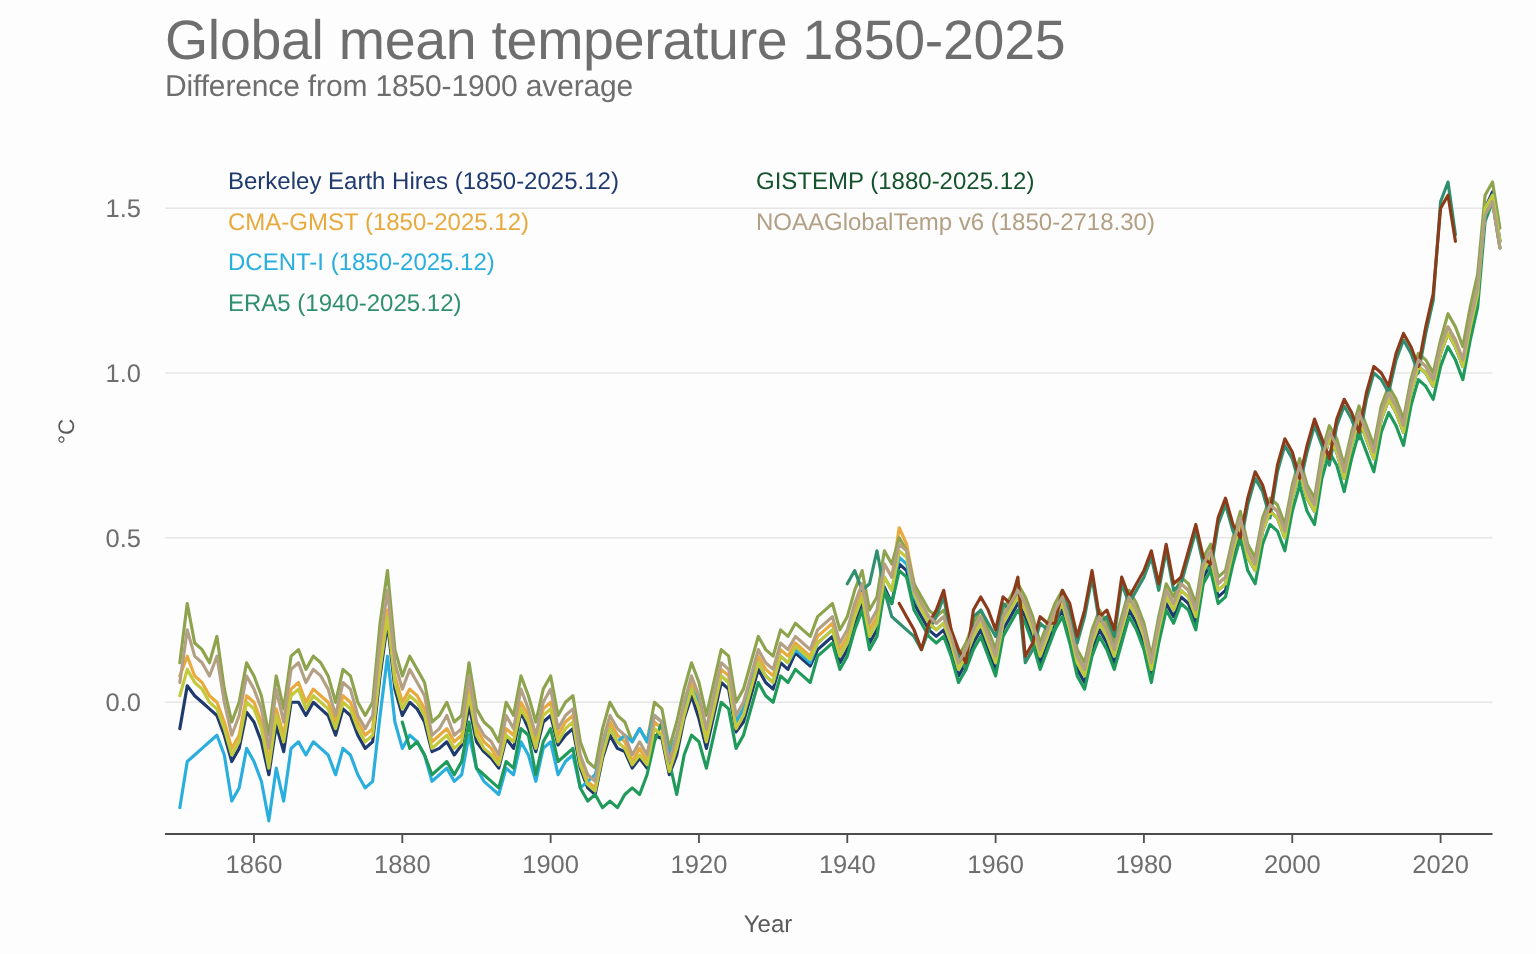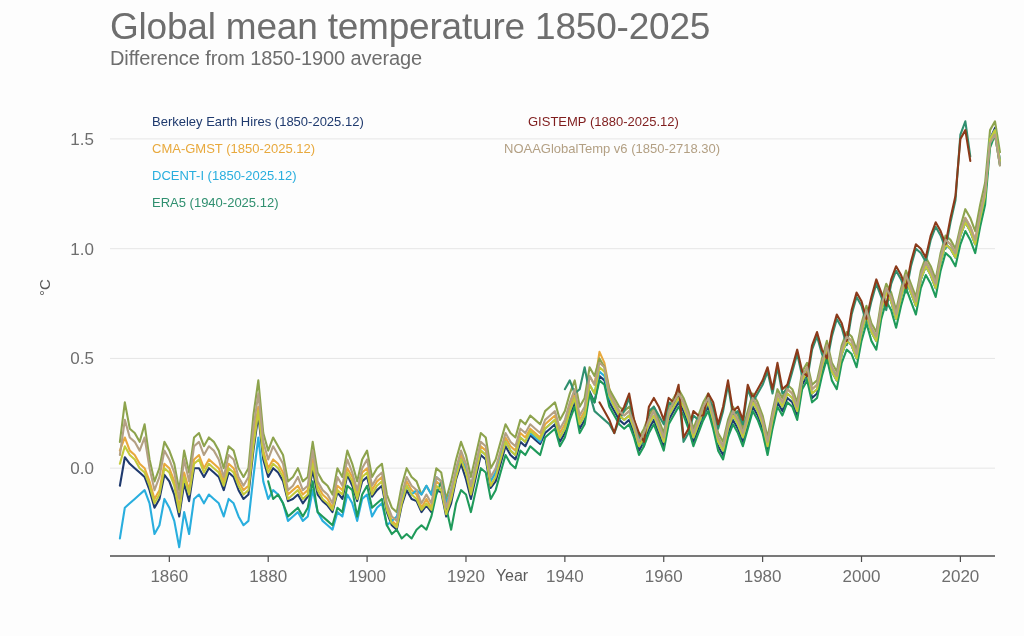--- a/index.html
+++ b/index.html
@@ -21,31 +21,31 @@
   .subtitle{
     position:absolute;left:110px;top:47px;
     font-size:20px;font-weight:400;color:#6e6e6e;
     letter-spacing:-0.1px;white-space:nowrap;
   }
   .legend{position:absolute;left:152px;top:108px;width:700px;}
   .legend-col{position:absolute;top:0;}
   .legend-col.left{left:0;}
   .legend-col.right{left:352px;}
   .legend-item{
-    font-size:13px;line-height:27px;white-space:nowrap;
+    font-size:16px;line-height:27px;white-space:nowrap;
     font-weight:400;
   }
   .ylabel{
     position:absolute;left:36px;top:296px;
     font-size:15px;color:#5a5a5a;
     transform:rotate(-90deg);transform-origin:left top;
     white-space:nowrap;
   }
   .xlabel{
-    position:absolute;left:0;right:0;top:567px;
+    position:absolute;left:0;right:0;top:608px;
     text-align:center;font-size:16px;color:#5a5a5a;
   }
   svg{position:absolute;left:0;top:0;}
   .tick-text{font-family:"Liberation Sans",sans-serif;font-size:17px;fill:#6e6e6e;}
   .gridline{stroke:#e6e6e6;stroke-width:1;}
   .spine{stroke:#4d4d4d;stroke-width:1.4;}
   .tickmark{stroke:#4d4d4d;stroke-width:1.2;}
   .series-path{fill:none;stroke-linejoin:round;stroke-linecap:round;}
 </style>
 </head>
@@ -96,21 +96,21 @@
     </svg>
 
   <div class="legend">
     <div class="legend-col left" id="legend-left">
         <div class="legend-item" style="color: rgb(31, 58, 110);">Berkeley Earth Hires (1850-2025.12)</div>
         <div class="legend-item" style="color: rgb(232, 169, 61);">CMA-GMST (1850-2025.12)</div>
         <div class="legend-item" style="color: rgb(41, 174, 222);">DCENT-I (1850-2025.12)</div>
         <div class="legend-item" style="color: rgb(47, 143, 111);">ERA5 (1940-2025.12)</div>
       </div>
     <div class="legend-col right" id="legend-right">
-        <div class="legend-item" style="color: #7f1d1d; margin-left: 24px;">GISTEMP (1880-2025.12)</div>
+        <div class="legend-item" style="color: #14532d;">GISTEMP (1880-2025.12)</div>
         <div class="legend-item" style="color: rgb(179, 160, 132);">NOAAGlobalTemp v6 (1850-2718.30)</div>
       </div>
   </div>
 
   <div class="ylabel">°C</div>
   <div class="xlabel">Year</div>
 
 </div>
 
 </body></html>

